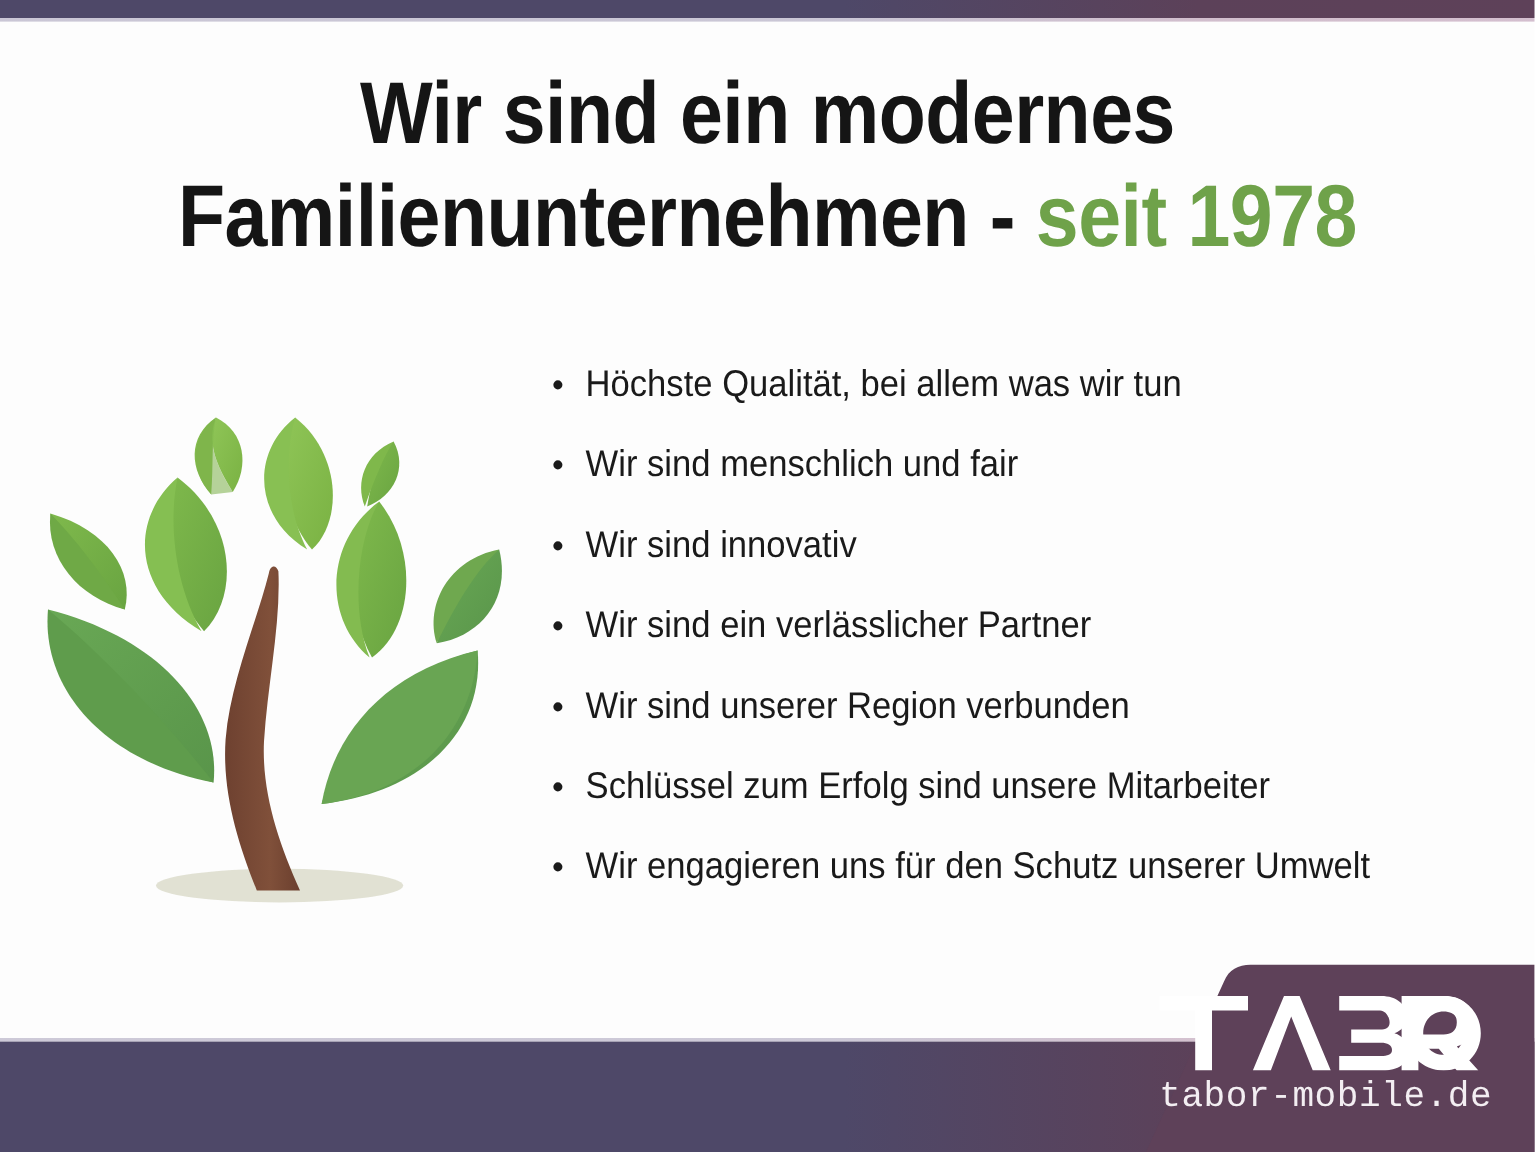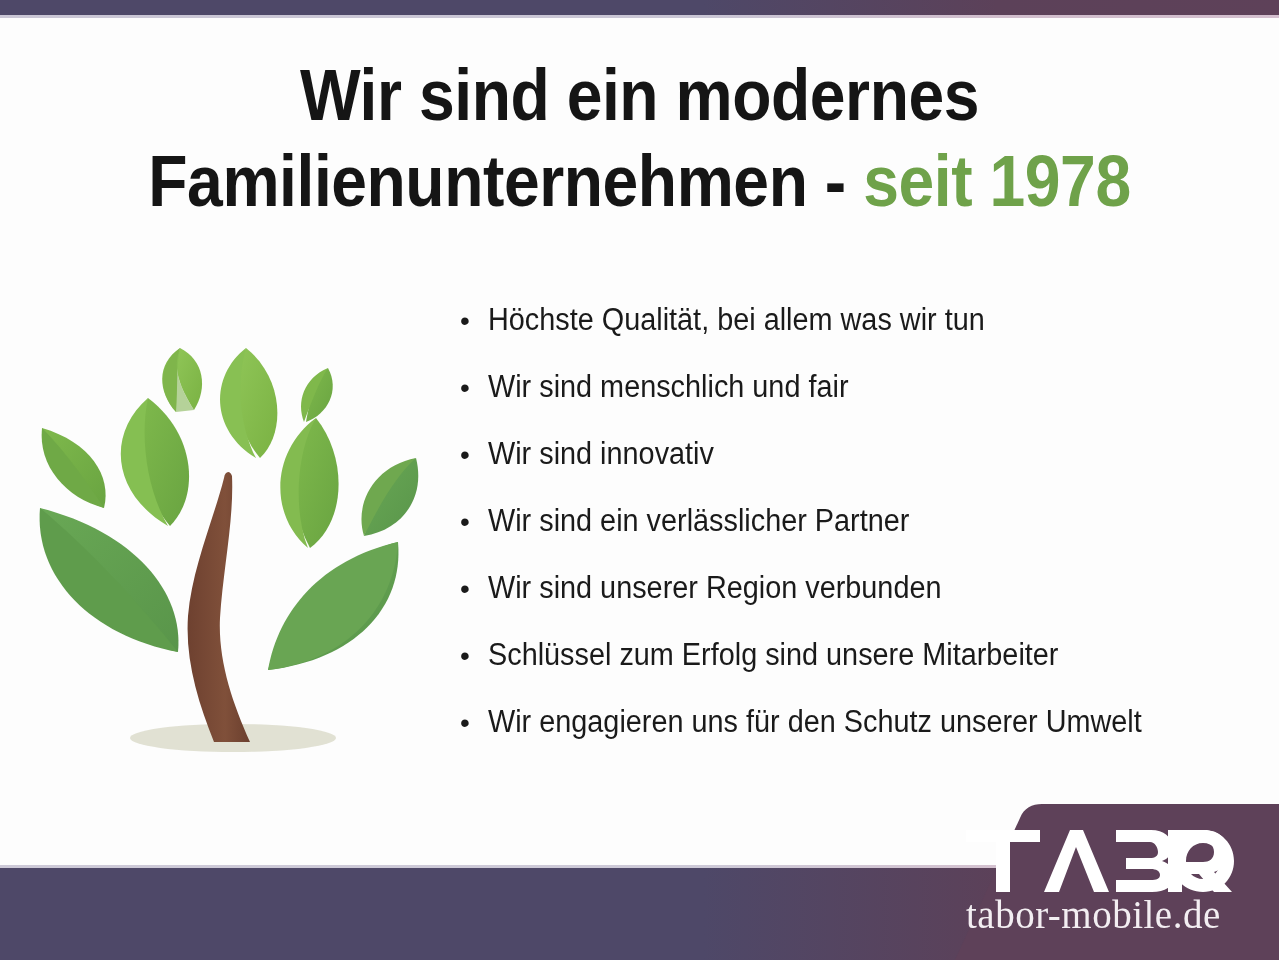--- a/index.html
+++ b/index.html
@@ -137,22 +137,22 @@
     top: 30px;
     width: 270px;
     height: 62px;
   }
   .logo-url {
     position: absolute;
     left: 86px;
     top: 98px;
     width: 275px;
     text-align: left;
-    font-family: Liberation Serif, serif;
-    font-size: 39px;
+    font-family: Liberation Mono, monospace;
+    font-size: 30px;
     line-height: 34px;
     letter-spacing: 0.5px;
     color: #f3eef2;
     white-space: nowrap;
   }
 </style>
 </head>
 <body>
 
 <div class="slide">

